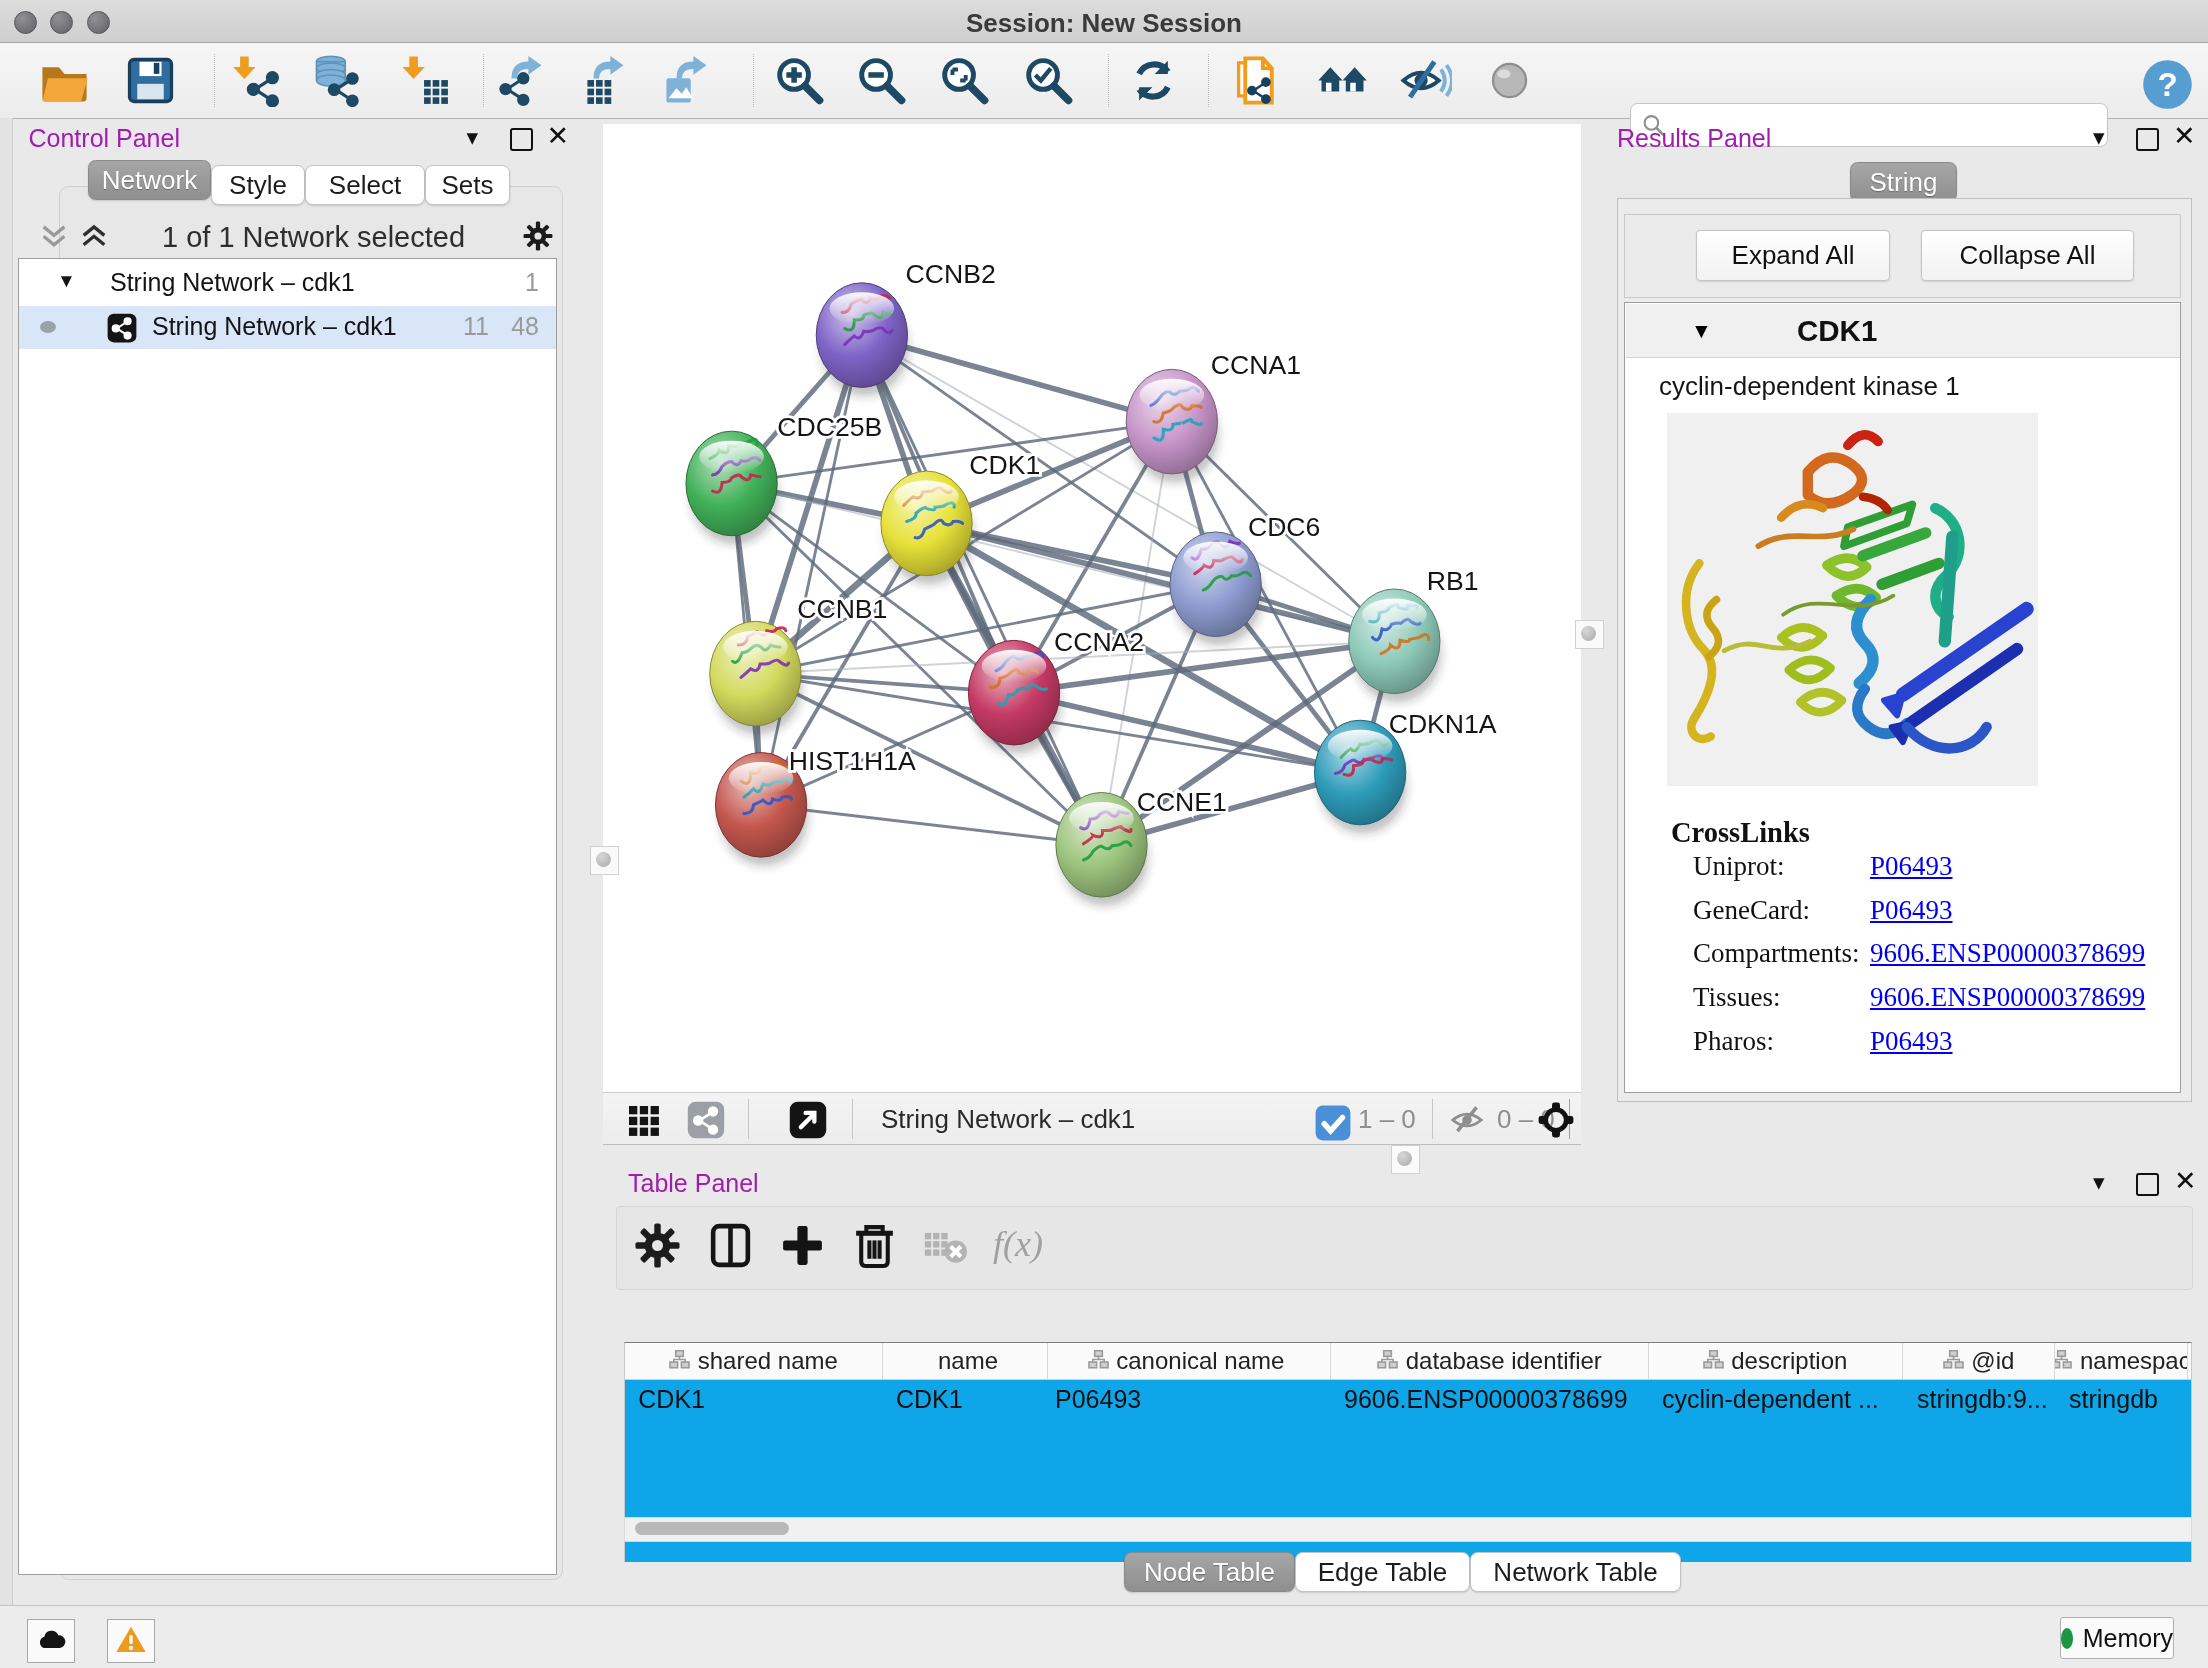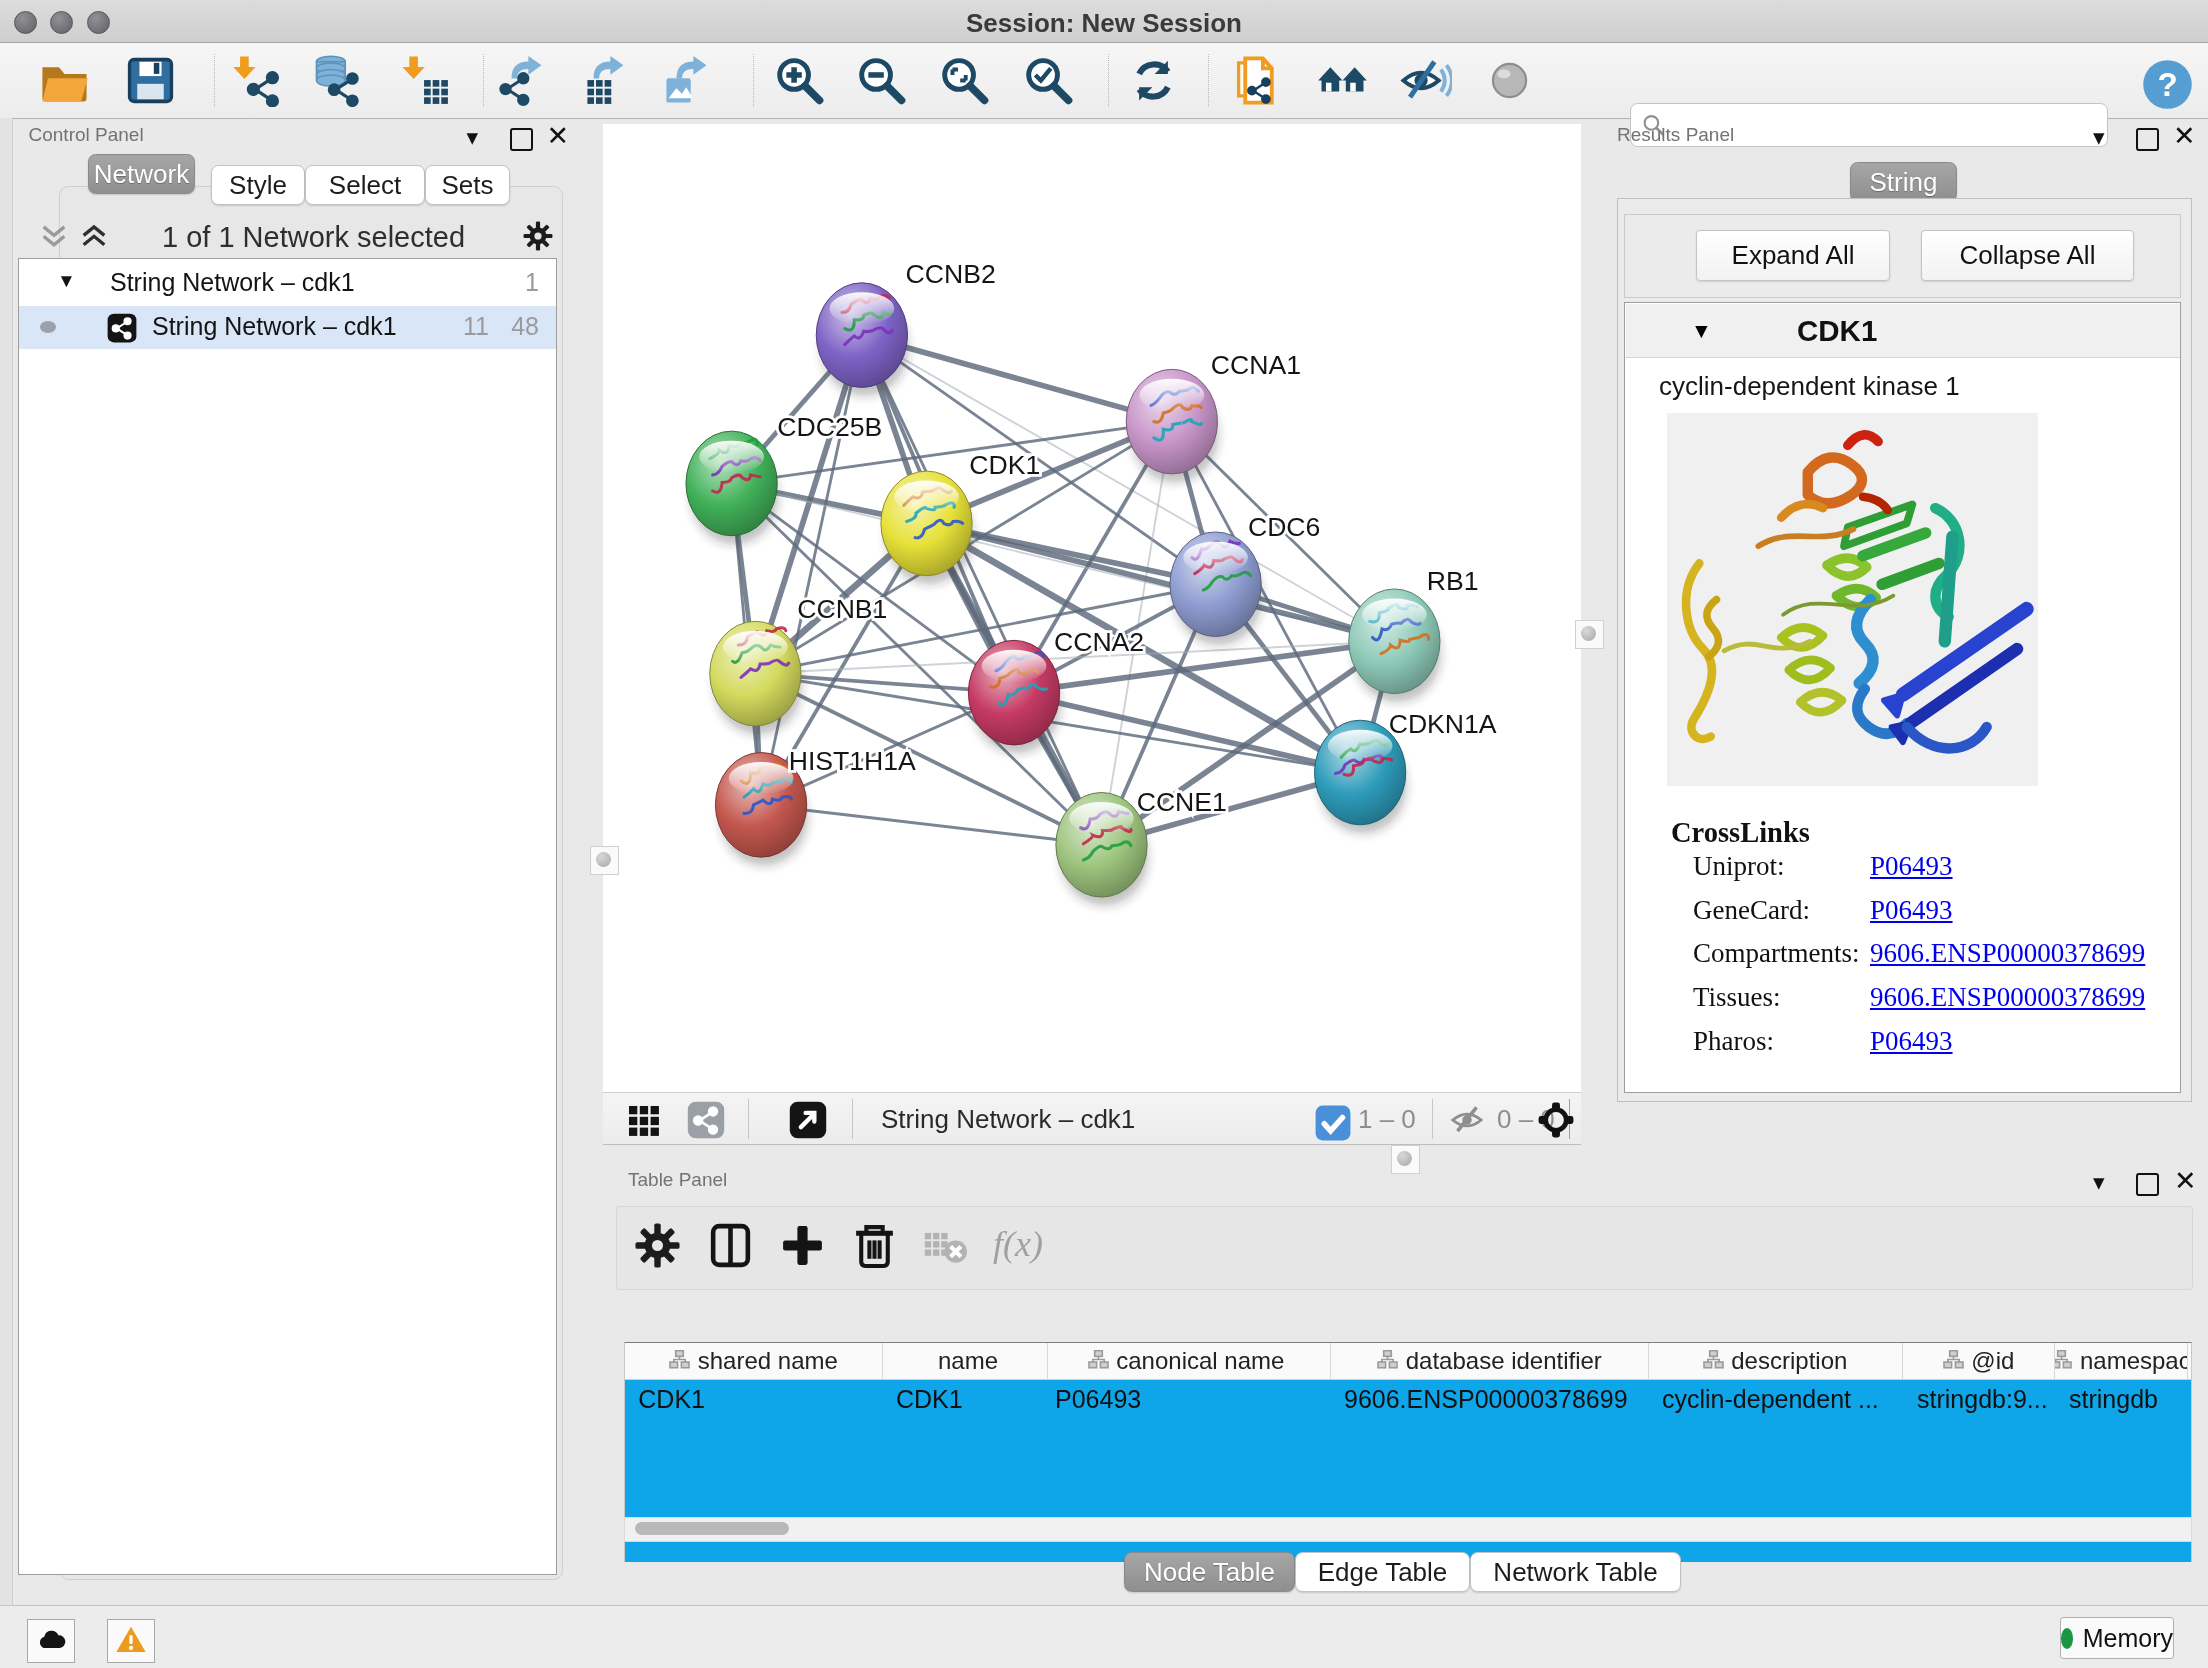--- a/index.html
+++ b/index.html
@@ -11,21 +11,21 @@
   .win-title{position:absolute;left:0;right:0;top:7.6px;text-align:center;font-size:26px;font-weight:bold;color:#3a3a3a;}
   
   .toolbar{left:0;top:43px;width:2208px;height:75px;background:linear-gradient(#f6f6f6,#ececec);border-bottom:1px solid #b2b2b2;}
   .tb-sep{position:absolute;top:11.4px;height:53px;width:0;border-left:1.9px dotted #b9b9b9;}
   .tb-ic{position:absolute;top:11.4px;width:53px;height:53px;}
   .tb-ic svg{width:53px;height:53px;}
   .search-box{position:absolute;left:1630px;top:60px;width:476px;height:42px;background:#fff;border:1px solid #c3c3c3;border-radius:7.6px;}
   .search-box svg{position:absolute;left:9.5px;top:8.6px;width:25px;height:25px;}
   .search-input{position:absolute;left:42px;top:3.8px;width:418px;height:32px;border:none;outline:none;font-size:25px;background:transparent;}
   
-  .panel-title{font-size:19px;color:#737373;text-align:right;}
+  .panel-title{font-size:25px;color:#a21caf;text-align:right;}
   .pc{position:absolute;top:0;font-size:25px;color:#111;cursor:default;}
   .pc-max{width:19px;height:19px;border:2.4px solid #111;border-radius:2.9px;}
   .pc-x{font-weight:bold;font-size:27px;}
   .pc-chev{font-size:23px;}
   .tab{position:absolute;box-sizing:border-box;height:40px;line-height:38px;text-align:center;font-size:26px;border:1px solid #c2c2c2;background:#fff;color:#1c1c1c;border-radius:7.6px;box-shadow:0 1px 1.9px rgba(0,0,0,.15);}
   .tab.sel{background:linear-gradient(#a6a6a6,#8f8f8f);color:#fff;border-color:#8a8a8a;text-shadow:0 1px 1px rgba(0,0,0,.3);}
   
   .cp-card{left:59px;top:186px;width:502px;height:1392px;background:#e7e7e7;border:1px solid #cfcfcf;border-radius:9.5px;}
   .cp-list{left:18px;top:258px;width:539px;height:1317px;background:#fff;border:1.9px solid #9e9e9e;box-sizing:border-box;}
   .cp-row{position:absolute;left:0;width:100%;height:43px;font-size:25px;color:#141414;}
@@ -261,21 +261,21 @@
   <div class="abs left-strip"></div>
 
   <div class="abs" style="left:28.5px;top:124px;width:542px;height:32px">
     <span class="panel-title">Control Panel</span>
     <span class="pc pc-chev" style="left:438px">▾</span>
     <span class="pc pc-max" style="left:481px;top:3.8px"></span>
     <span class="pc pc-x" style="left:518px;top:-3.8px">✕</span>
   </div>
   <div class="abs cp-card"></div>
   <div id="cp-tabs">
-      <div class="tab sel" style="left: 88px; top: 154px; width: 107px;">Network</div>
+      <div class="tab sel" style="left: 88px; top: 160px; width: 123px;">Network</div>
       <div class="tab" style="left: 211px; top: 165px; width: 94px;">Style</div>
       <div class="tab" style="left: 305px; top: 165px; width: 120px;">Select</div>
       <div class="tab" style="left: 425px; top: 165px; width: 85px;">Sets</div>
     </div>
   <div class="abs" style="left:38px;top:221px;width:514px;height:34px">
     <span style="position:absolute;left:0;top:1.9px"><svg width="32" height="28.5" viewBox="0 0 34 30">
           <g stroke="#9a9a9a" stroke-width="3.5" fill="none">
             <path d="M6 4 l11 9 11 -9"></path>
             <path d="M6 14 l11 9 11 -9"></path>
           </g>

